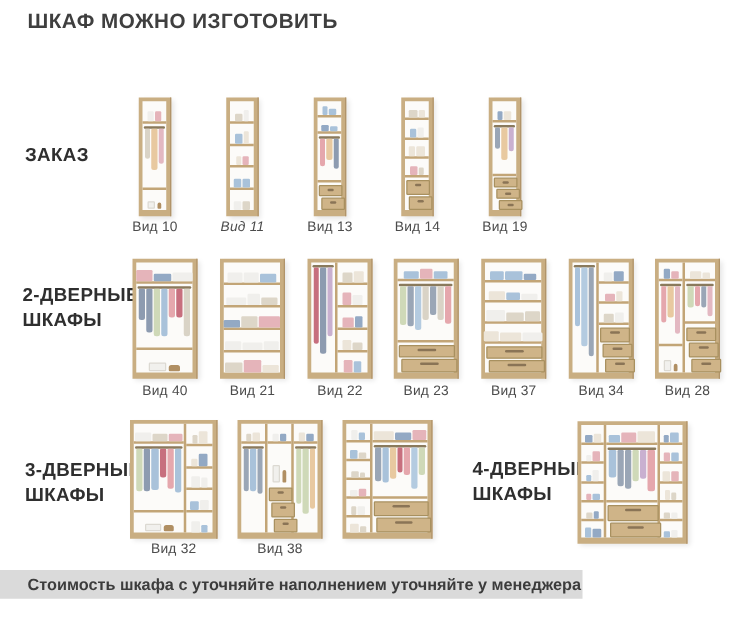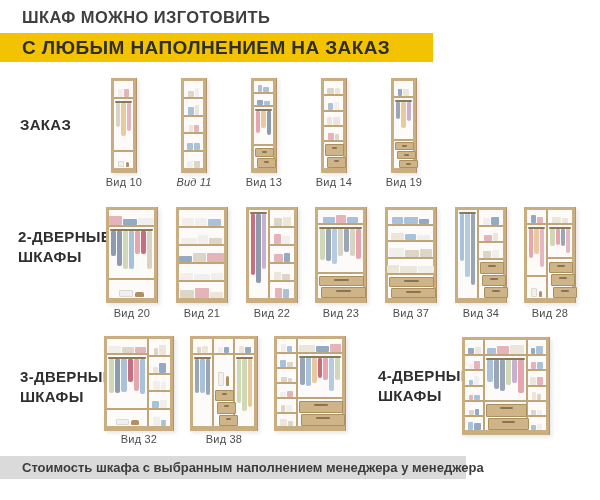--- a/index.html
+++ b/index.html
@@ -51,23 +51,20 @@
   .bag-item{background:#b08f63;border-radius:2px 2px 1px 1px;}
   .wd-label{
     position:absolute;width:70px;text-align:center;font-size:11px;color:#4c4c4c;letter-spacing:0.2px;
   }
 </style>
 </head>
 <body>
 
 <div class="page">
   <div class="title">ШКАФ МОЖНО ИЗГОТОВИТЬ</div>
-  <div class="banner">
-    <span>С ЛЮБЫМ НАПОЛНЕНИЕМ НА ЗАКАЗ</span>
-  </div>
 
   <div class="section-label" style="left:20px;top:115px;width:130px;">ЗАКАЗ</div>
   <div class="section-label" style="left:18px;top:227px;width:108px;">2-ДВЕРНЫЕ ШКАФЫ</div>
   <div class="section-label" style="left:20px;top:367px;width:108px;">3-ДВЕРНЫЕ ШКАФЫ</div>
   <div class="section-label" style="left:378px;top:366px;width:118px;">4-ДВЕРНЫЕ ШКАФЫ</div>
 
   <div id="figures">
       <div class="wd" style="left: 111px; top: 78px; width: 26px; height: 95px;">
         <div class="wd-inner">
           <div class="wd-col" style="flex: 100 1 0px;">
@@ -230,21 +227,21 @@
                 <div class="cloth" style="height: 86.8907%; background: rgb(217, 211, 198);"></div>
               </div>
             </div>
             <div class="seg seg-open" style="flex: 20 1 0px;">
               <div class="box-item" style="width: 36%; height: 44%;"></div>
               <div class="bag-item" style="width: 22%; height: 32%;"></div>
             </div>
           </div>
         </div>
       </div>
-      <div class="wd-label" style="left: 97px; top: 307px;">Вид 20</div>
+      <div class="wd-label" style="left: 97px; top: 307px;">Вид 40</div>
       <div class="wd" style="left: 176px; top: 207px; width: 52px; height: 96px;">
         <div class="wd-inner">
           <div class="wd-col" style="flex: 100 1 0px;">
             <div class="seg hasline seg-shelf" style="flex: 20 1 0px;">
               <div class="folded" style="width: 26.3297%; height: 49.8324%; background: rgb(240, 239, 236);"></div>
               <div class="folded" style="width: 28.4731%; height: 49.6729%; background: rgb(240, 239, 236);"></div>
               <div class="folded" style="width: 29.6906%; height: 42.4486%; background: rgb(169, 194, 218);"></div>
             </div>
             <div class="seg hasline seg-shelf" style="flex: 20 1 0px;">
               <div class="folded" style="width: 36.6488%; height: 39.8261%; background: rgb(240, 239, 236);"></div>
@@ -701,15 +698,15 @@
             <div class="seg seg-shelf" style="flex: 16 1 0px;">
               <div class="folded" style="width: 26.3756%; height: 40.6874%; background: rgb(169, 194, 218);"></div>
               <div class="folded" style="width: 31.8153%; height: 45.5187%; background: rgb(240, 239, 236);"></div>
             </div>
           </div>
         </div>
       </div>
     </div>
 
   <div class="footer">
-    <span>Стоимость шкафа с выбранным наполнением менеджера у менеджера</span>
+    <span>Стоимость шкафа с уточняйте наполнением уточняйте у менеджера</span>
   </div>
 </div>
 
 </body></html>

